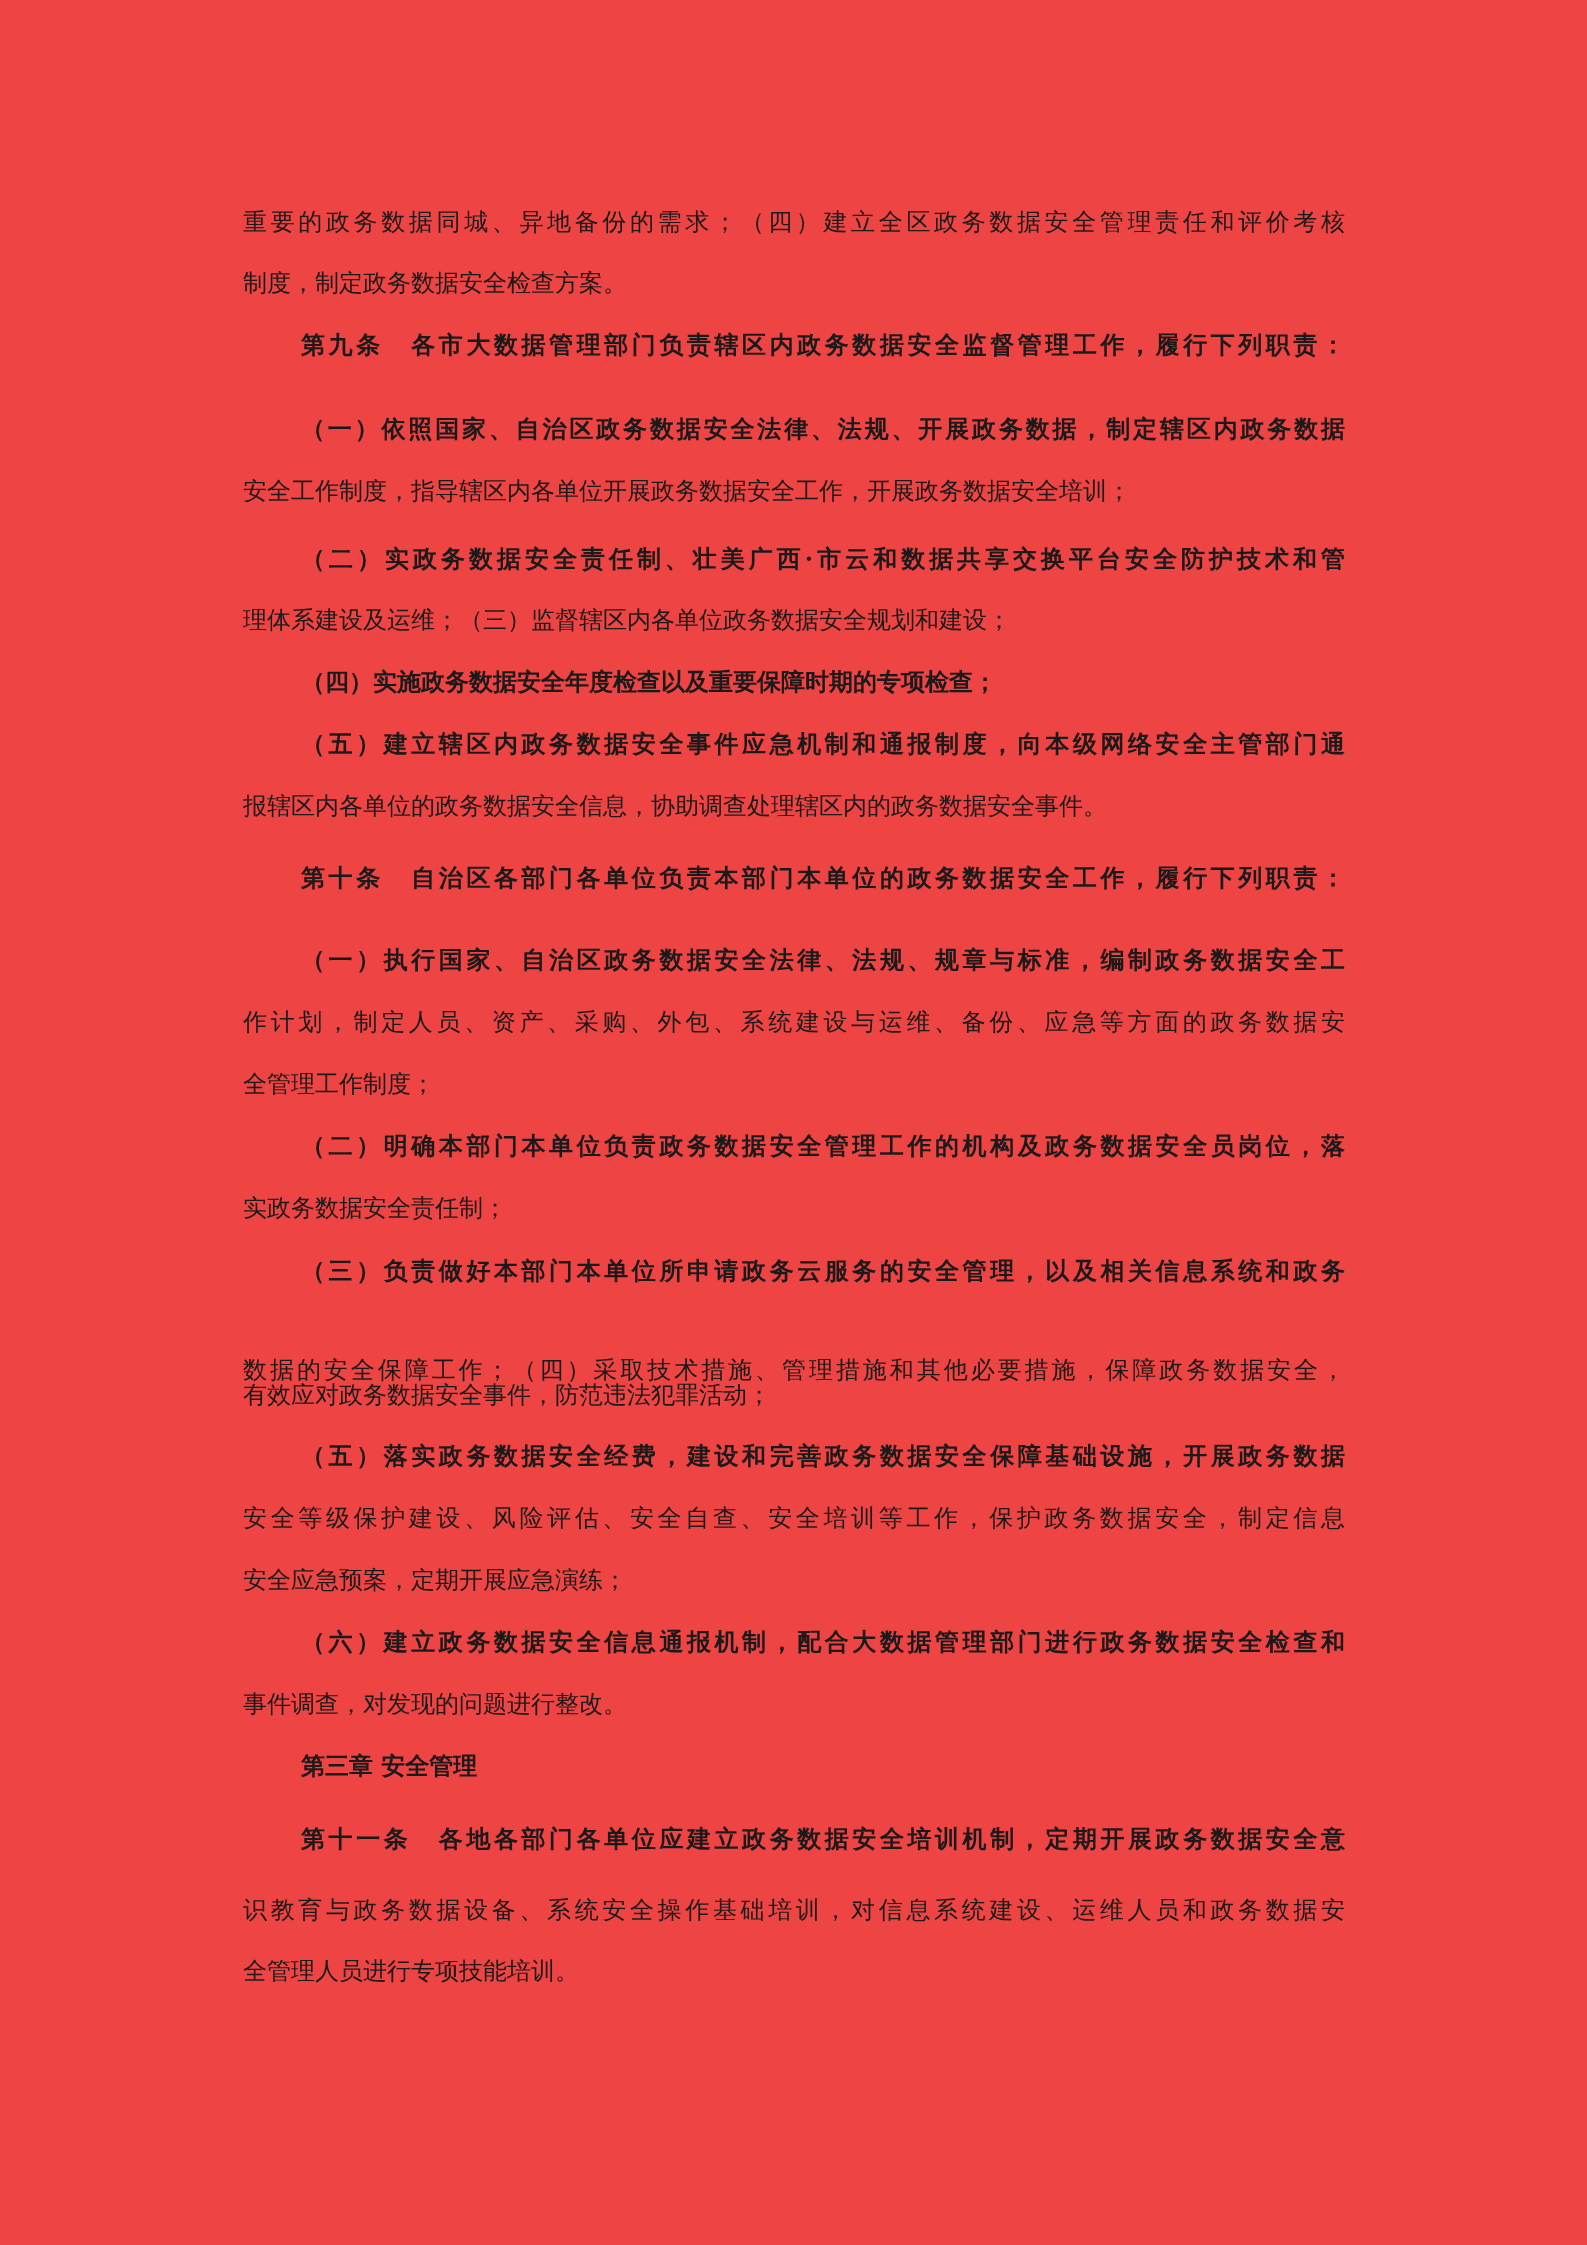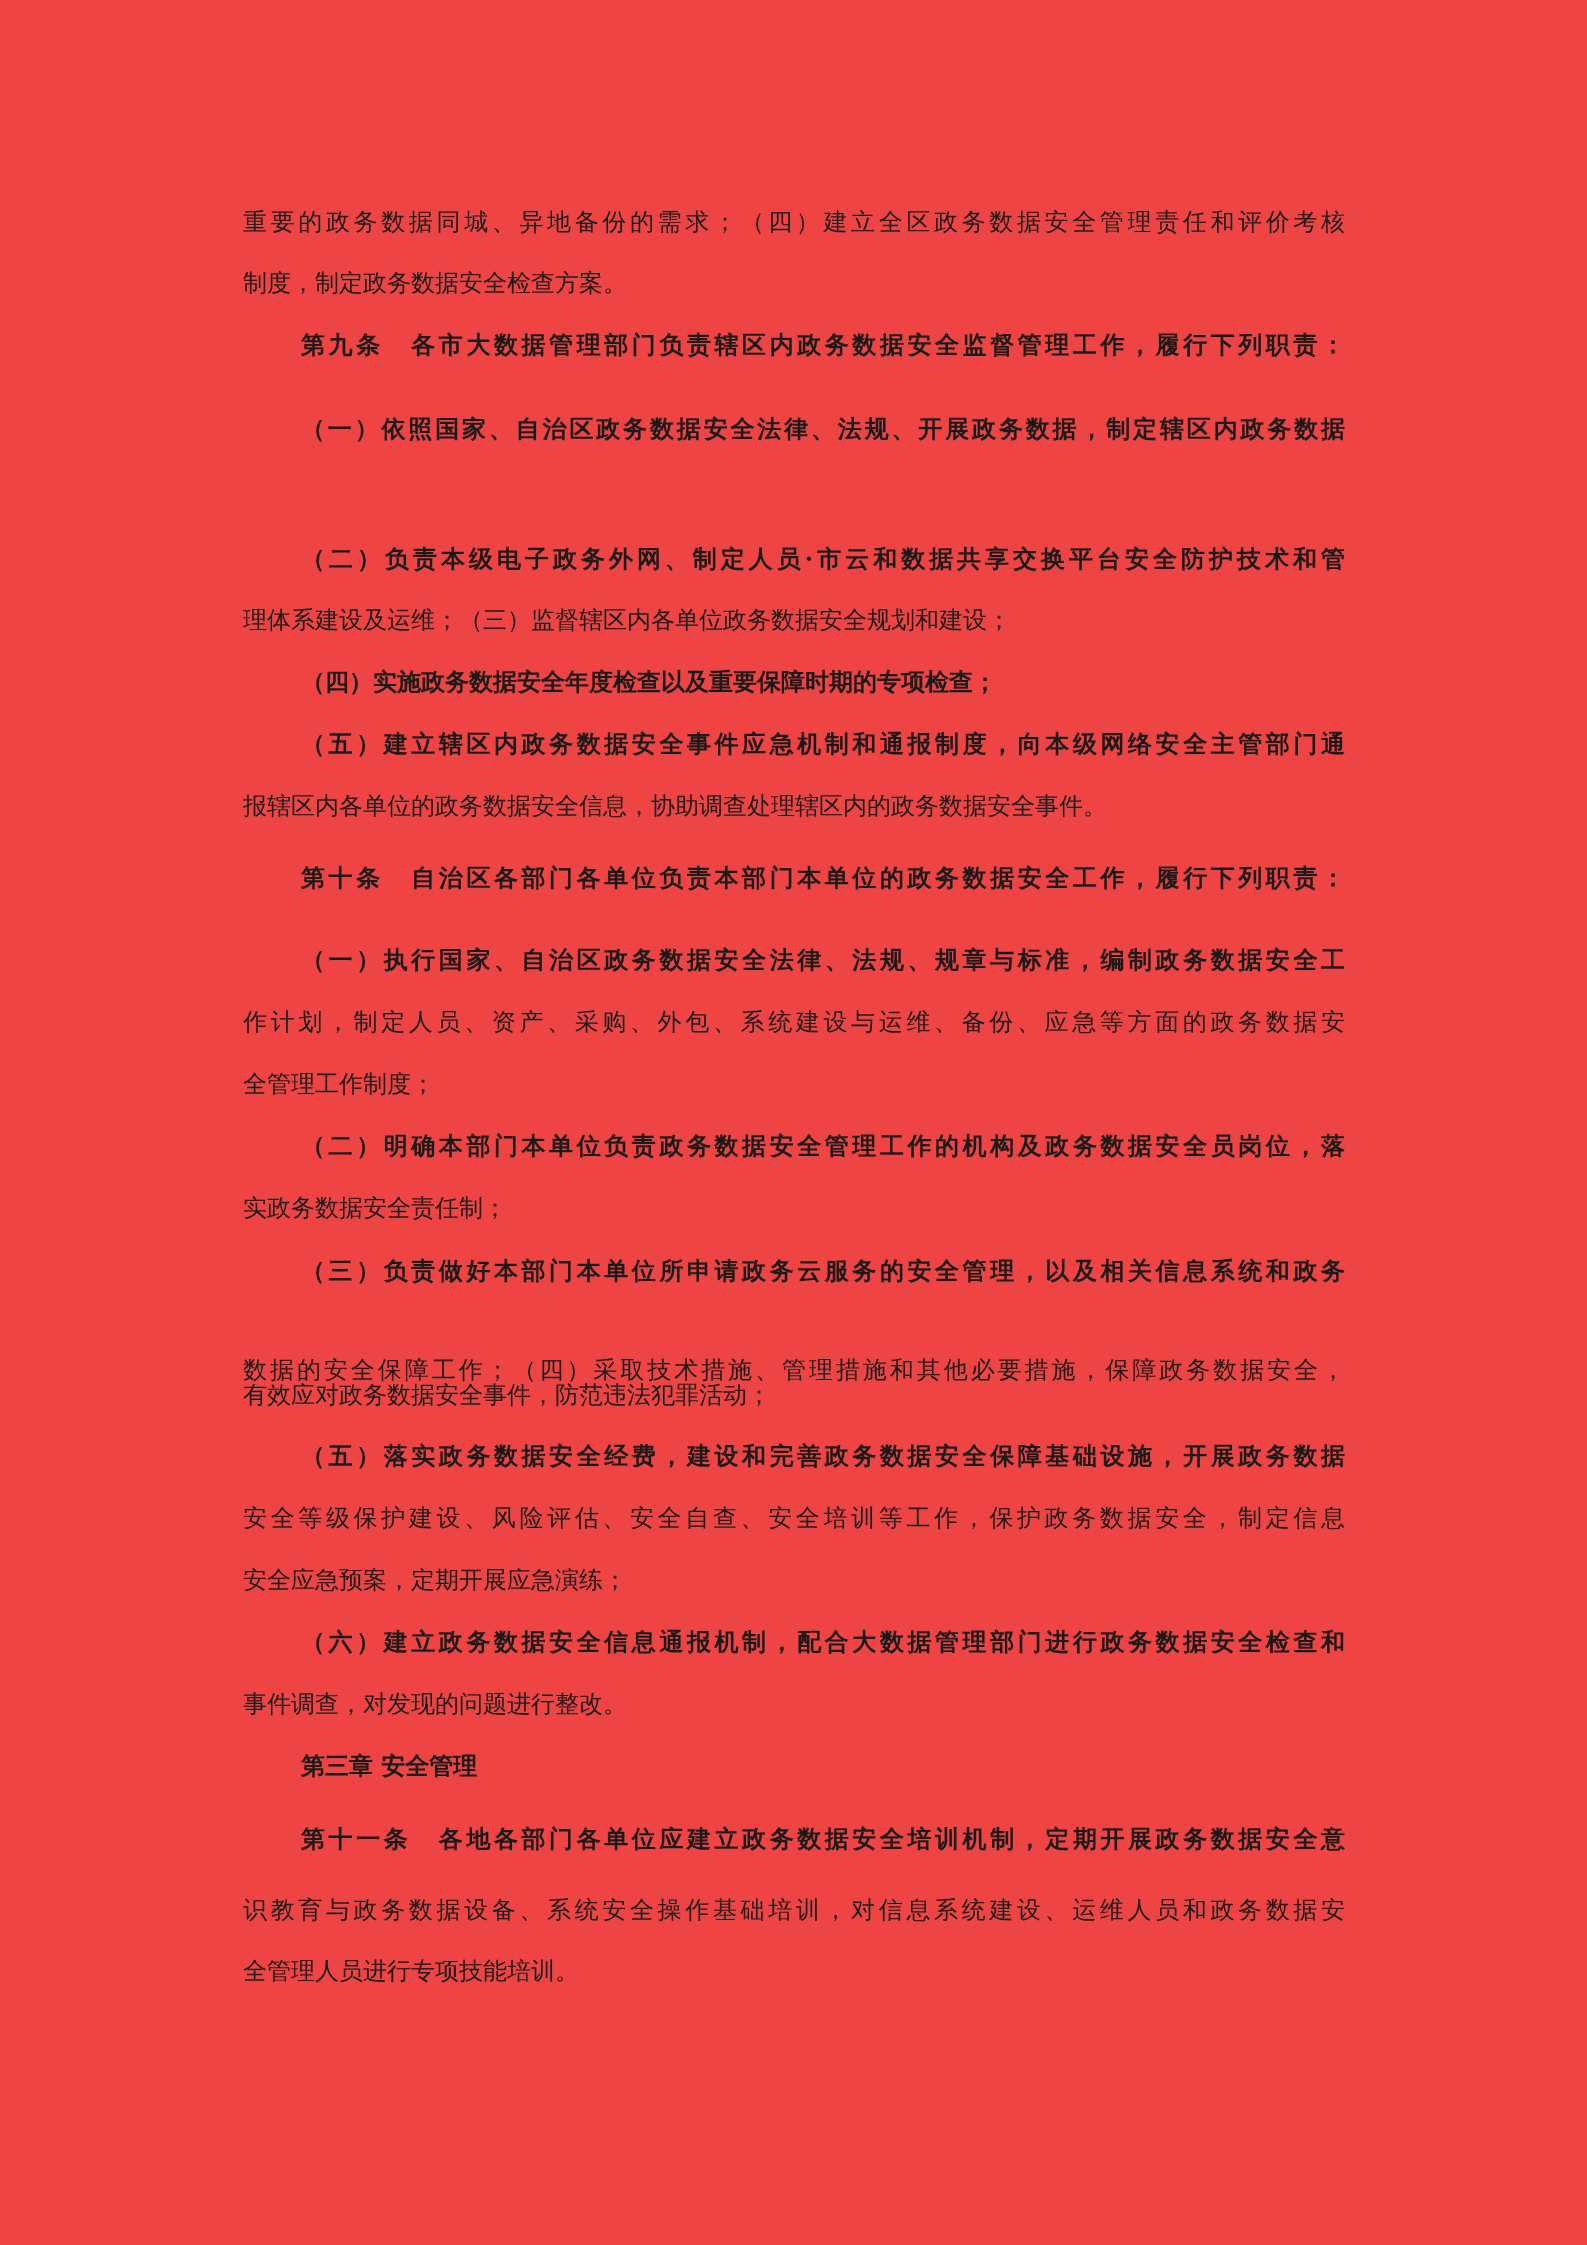--- a/index.html
+++ b/index.html
@@ -14,21 +14,22 @@
 </style>
 </head>
 <body>
 
 <div class="page">
   <div class="line" style="top:207px">重要的政务数据同城、异地备份的需求；（四）建立全区政务数据安全管理责任和评价考核</div>
   <div class="line last" style="top:268px">制度，制定政务数据安全检查方案。</div>
 
   <div class="line indent" style="top:330px">第九条　各市大数据管理部门负责辖区内政务数据安全监督管理工作，履行下列职责：</div>
   <div class="line indent" style="top:414px">（一）依照国家、自治区政务数据安全法律、法规、开展政务数据，制定辖区内政务数据</div>
-  <div class="line indent" style="top:544px">（二）负责本级电子政务外网、制定人员·市云和数据共享交换平台安全防护技术和管</div>
+  <div class="line last" style="top:476px">安全工作制度，指导辖区内各单位开展政务数据安全工作，开展政务数据安全培训；</div>
+  <div class="line indent" style="top:544px">（二）实政务数据安全责任制、壮美广西·市云和数据共享交换平台安全防护技术和管</div>
   <div class="line last" style="top:605px">理体系建设及运维；（三）监督辖区内各单位政务数据安全规划和建设；</div>
   <div class="line indent last" style="top:667px">（四）实施政务数据安全年度检查以及重要保障时期的专项检查；</div>
   <div class="line indent" style="top:729px">（五）建立辖区内政务数据安全事件应急机制和通报制度，向本级网络安全主管部门通</div>
   <div class="line last" style="top:791px">报辖区内各单位的政务数据安全信息，协助调查处理辖区内的政务数据安全事件。</div>
 
   <div class="line indent" style="top:863px">第十条　自治区各部门各单位负责本部门本单位的政务数据安全工作，履行下列职责：</div>
   <div class="line indent" style="top:945px">（一）执行国家、自治区政务数据安全法律、法规、规章与标准，编制政务数据安全工</div>
   <div class="line" style="top:1007px">作计划，制定人员、资产、采购、外包、系统建设与运维、备份、应急等方面的政务数据安</div>
   <div class="line last" style="top:1069px">全管理工作制度；</div>
   <div class="line indent" style="top:1131px">（二）明确本部门本单位负责政务数据安全管理工作的机构及政务数据安全员岗位，落</div>

